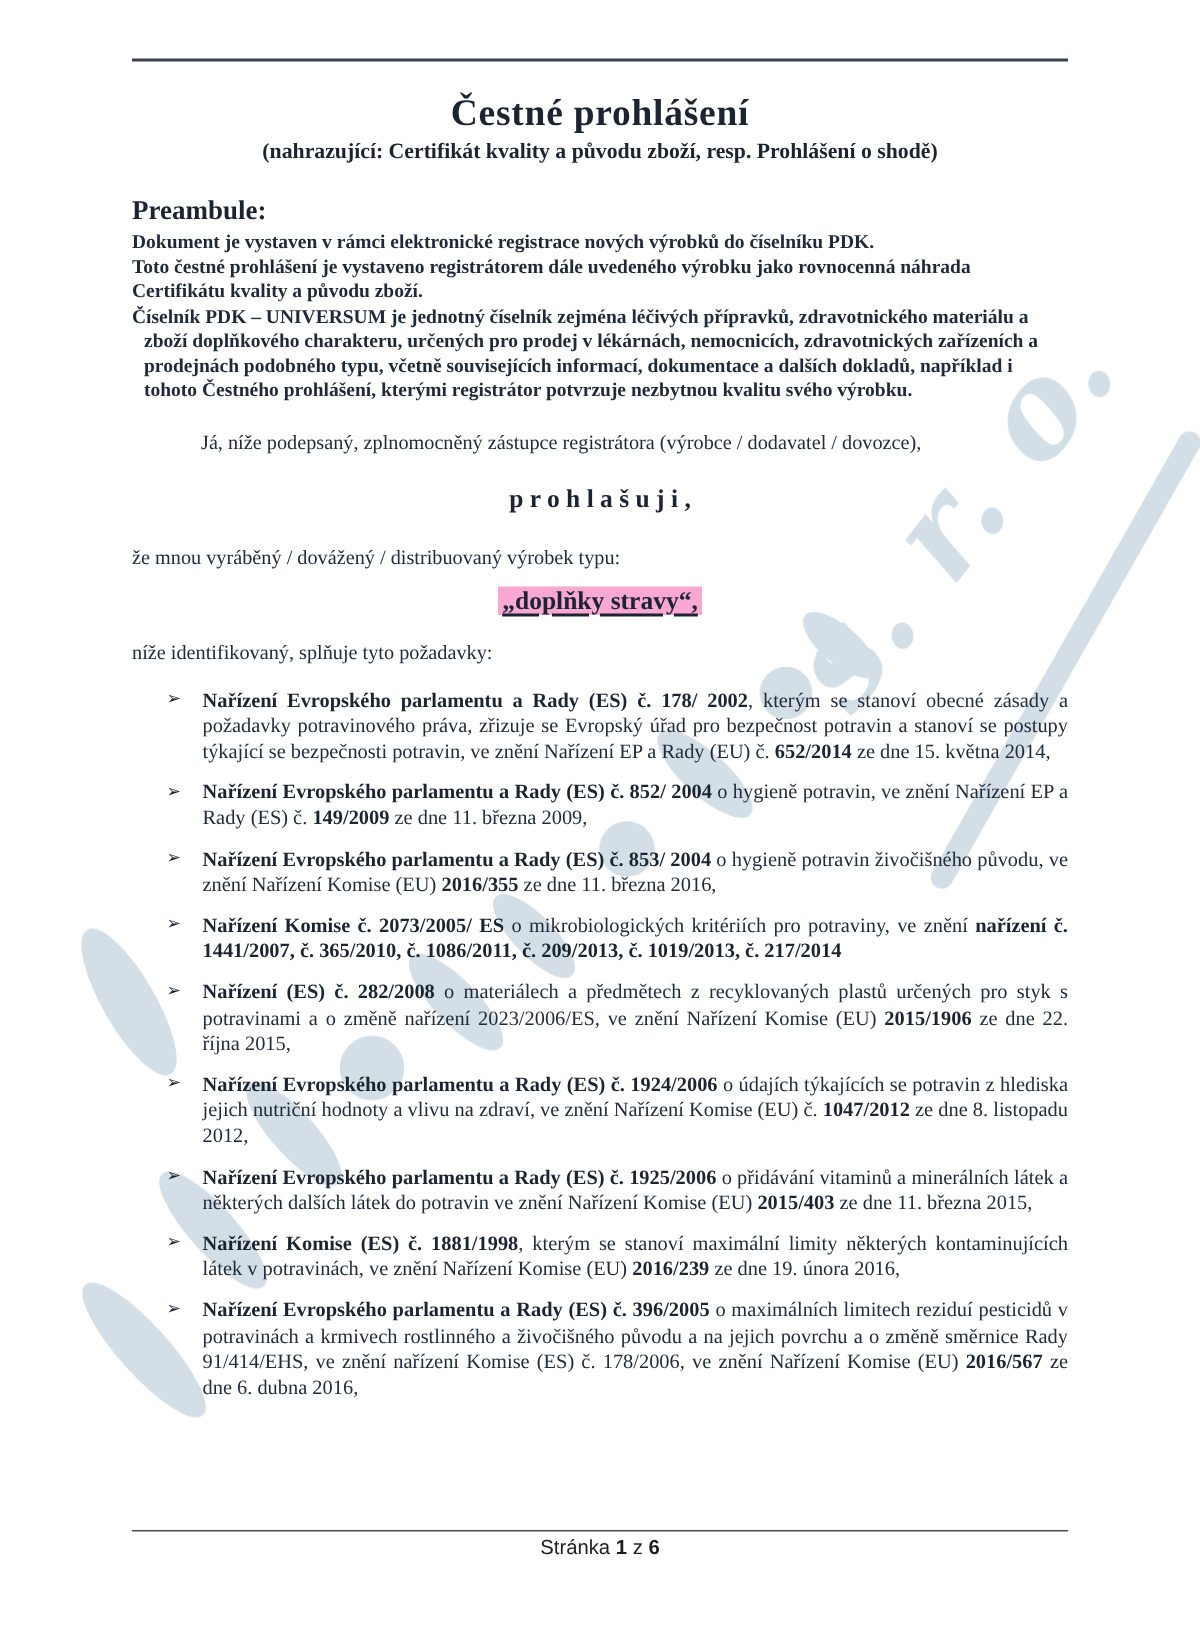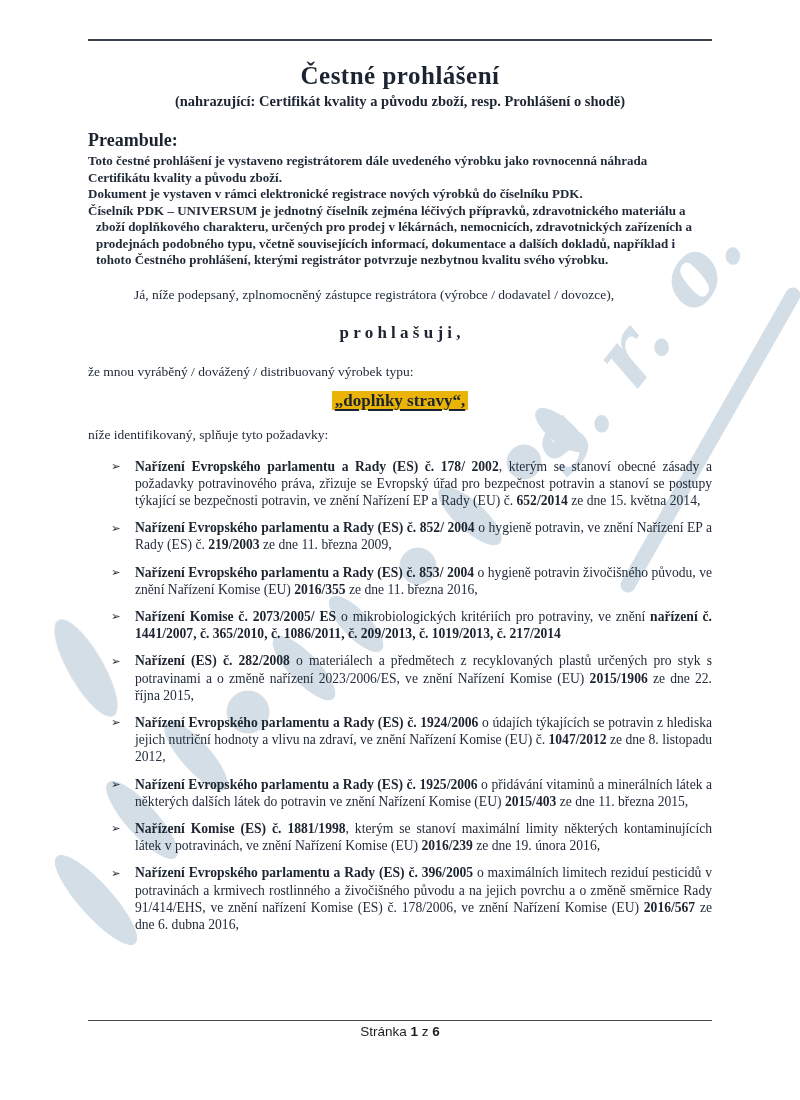--- a/index.html
+++ b/index.html
@@ -69,21 +69,21 @@
   .product-line{
     margin:21px 0 0 0;
     font-size:13.5px;
   }
   .product-type{
     margin:11px 0 0 0;
     text-align:center;
     font-size:17px;font-weight:bold;
   }
   .product-type .highlight{
-    background:#eab308;
+    background:#f9a8d4;
     text-decoration:underline;
     text-underline-offset:3px;
     text-decoration-thickness:1.5px;
     padding:0 3px;
     color:#1b2430;
   }
   .req-intro{
     margin:16px 0 0 0;
     font-size:13.5px;
   }
@@ -146,38 +146,38 @@
 
   <div class="content">
 
     <div class="header-rule"></div>
 
     <h1 class="doc-title">Čestné prohlášení</h1>
     <div class="doc-subtitle">(nahrazující: Certifikát kvality a původu zboží, resp. Prohlášení o shodě)</div>
 
     <div class="preamble-heading">Preambule:</div>
     <div class="preamble">
+        <p>Dokument je vystaven v rámci elektronické registrace nových výrobků do číselníku PDK.</p>
         <p>Toto čestné prohlášení je vystaveno registrátorem dále uvedeného výrobku jako rovnocenná náhrada Certifikátu kvality a původu zboží.</p>
-        <p>Dokument je vystaven v rámci elektronické registrace nových výrobků do číselníku PDK.</p>
         <p class="hang">Číselník PDK – UNIVERSUM je jednotný číselník zejména léčivých přípravků, zdravotnického materiálu a zboží doplňkového charakteru, určených pro prodej v lékárnách, nemocnicích, zdravotnických zařízeních a prodejnách podobného typu, včetně souvisejících informací, dokumentace a dalších dokladů, například i tohoto Čestného prohlášení, kterými registrátor potvrzuje nezbytnou kvalitu svého výrobku.</p>
       </div>
 
     <p class="declarant">Já, níže podepsaný, zplnomocněný zástupce registrátora (výrobce / dodavatel / dovozce),</p>
 
     <p class="verb">p r o h l a š u j i ,</p>
 
     <p class="product-line">že mnou vyráběný / dovážený  / distribuovaný výrobek typu:</p>
 
     <p class="product-type"><span class="highlight">„doplňky stravy“,</span></p>
 
     <p class="req-intro">níže identifikovaný, splňuje tyto požadavky:</p>
 
     <ul class="requirements">
         <li><span class="marker">➢</span><b>Nařízení Evropského parlamentu a Rady (ES) č. 178/ 2002</b><span>, kterým se stanoví obecné zásady a požadavky potravinového práva, zřizuje se Evropský úřad pro bezpečnost potravin a stanoví se postupy týkající se bezpečnosti potravin, ve znění Nařízení EP a Rady (EU) č. </span><b>652/2014</b><span> ze dne 15. května 2014,</span></li>
-        <li><span class="marker">➢</span><b>Nařízení Evropského parlamentu a Rady (ES) č. 852/ 2004</b><span> o hygieně potravin, ve znění Nařízení EP a Rady (ES) č. </span><b>219/2003</b><span> ze dne 11. března 2009,</span></li>
+        <li><span class="marker">➢</span><b>Nařízení Evropského parlamentu a Rady (ES) č. 852/ 2004</b><span> o hygieně potravin, ve znění Nařízení EP a Rady (ES) č. </span><b>149/2009</b><span> ze dne 11. března 2009,</span></li>
         <li><span class="marker">➢</span><b>Nařízení Evropského parlamentu a Rady (ES) č. 853/ 2004</b><span> o hygieně potravin živočišného původu, ve znění Nařízení Komise (EU) </span><b>2016/355</b><span> ze dne 11. března 2016,</span></li>
         <li><span class="marker">➢</span><b>Nařízení Komise č. 2073/2005/ ES</b><span> o mikrobiologických kritériích pro potraviny, ve znění </span><b>nařízení č. 1441/2007, č. 365/2010, č. 1086/2011, č. 209/2013, č. 1019/2013, č. 217/2014</b></li>
         <li><span class="marker">➢</span><b>Nařízení (ES) č. 282/2008</b><span> o materiálech a předmětech z recyklovaných plastů určených pro styk s potravinami a o změně nařízení 2023/2006/ES, ve znění Nařízení Komise (EU) </span><b>2015/1906</b><span> ze dne 22. října 2015,</span></li>
         <li><span class="marker">➢</span><b>Nařízení Evropského parlamentu a Rady (ES) č. 1924/2006</b><span>  o údajích týkajících se potravin z hlediska jejich nutriční hodnoty a vlivu na zdraví, ve znění Nařízení Komise (EU) č. </span><b>1047/2012</b><span> ze dne 8. listopadu 2012,</span></li>
         <li><span class="marker">➢</span><b>Nařízení Evropského parlamentu a Rady (ES) č. 1925/2006</b><span>  o přidávání vitaminů a minerálních látek a některých dalších látek do potravin ve znění Nařízení Komise (EU) </span><b>2015/403</b><span> ze dne 11. března 2015,</span></li>
         <li><span class="marker">➢</span><b>Nařízení Komise (ES) č. 1881/1998</b><span>, kterým se stanoví maximální limity některých kontaminujících látek v potravinách, ve znění Nařízení Komise (EU) </span><b>2016/239</b><span> ze dne 19. února 2016,</span></li>
         <li><span class="marker">➢</span><b>Nařízení Evropského parlamentu a Rady (ES) č. 396/2005</b><span> o maximálních limitech reziduí pesticidů v potravinách a krmivech rostlinného a živočišného původu a na jejich povrchu a o změně směrnice Rady 91/414/EHS, ve znění nařízení Komise (ES) č. 178/2006, ve znění Nařízení Komise (EU) </span><b>2016/567</b><span> ze dne 6. dubna 2016,</span></li>
       </ul>
 
   </div>

